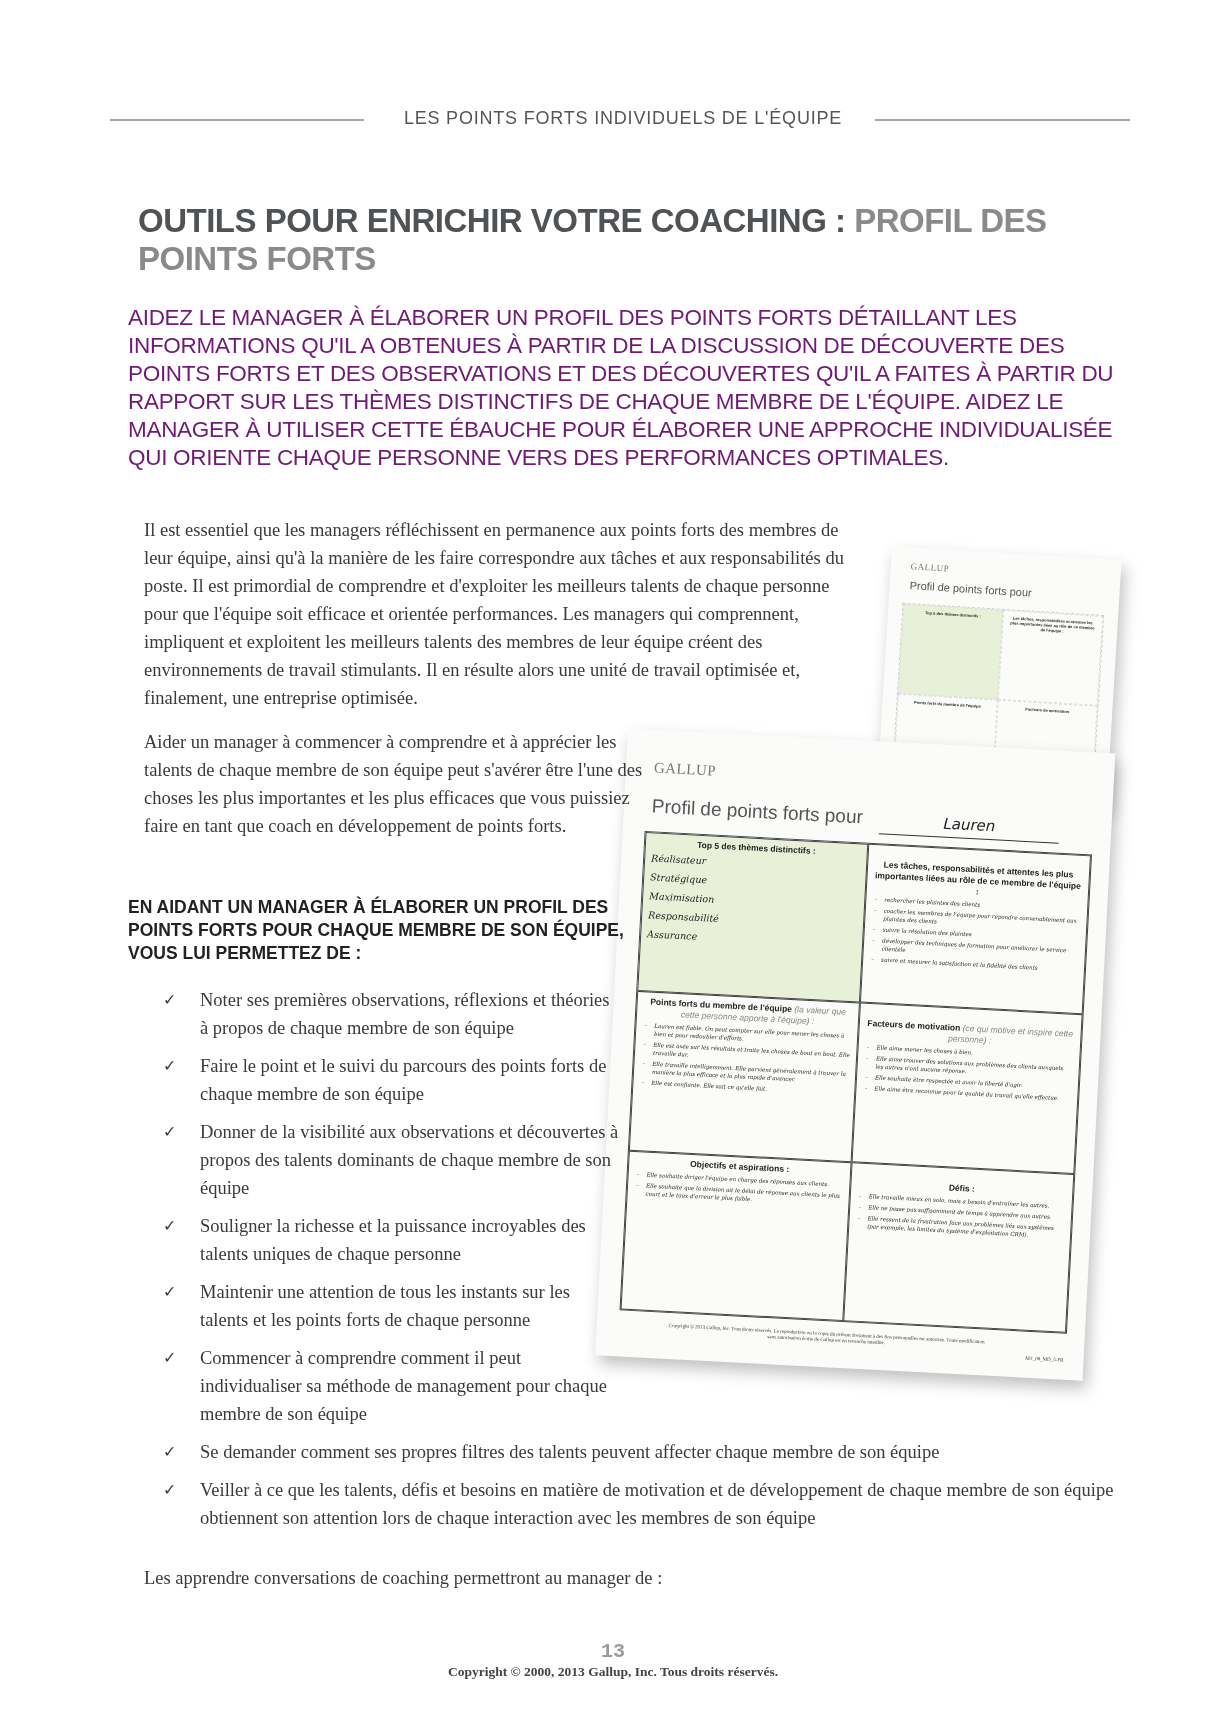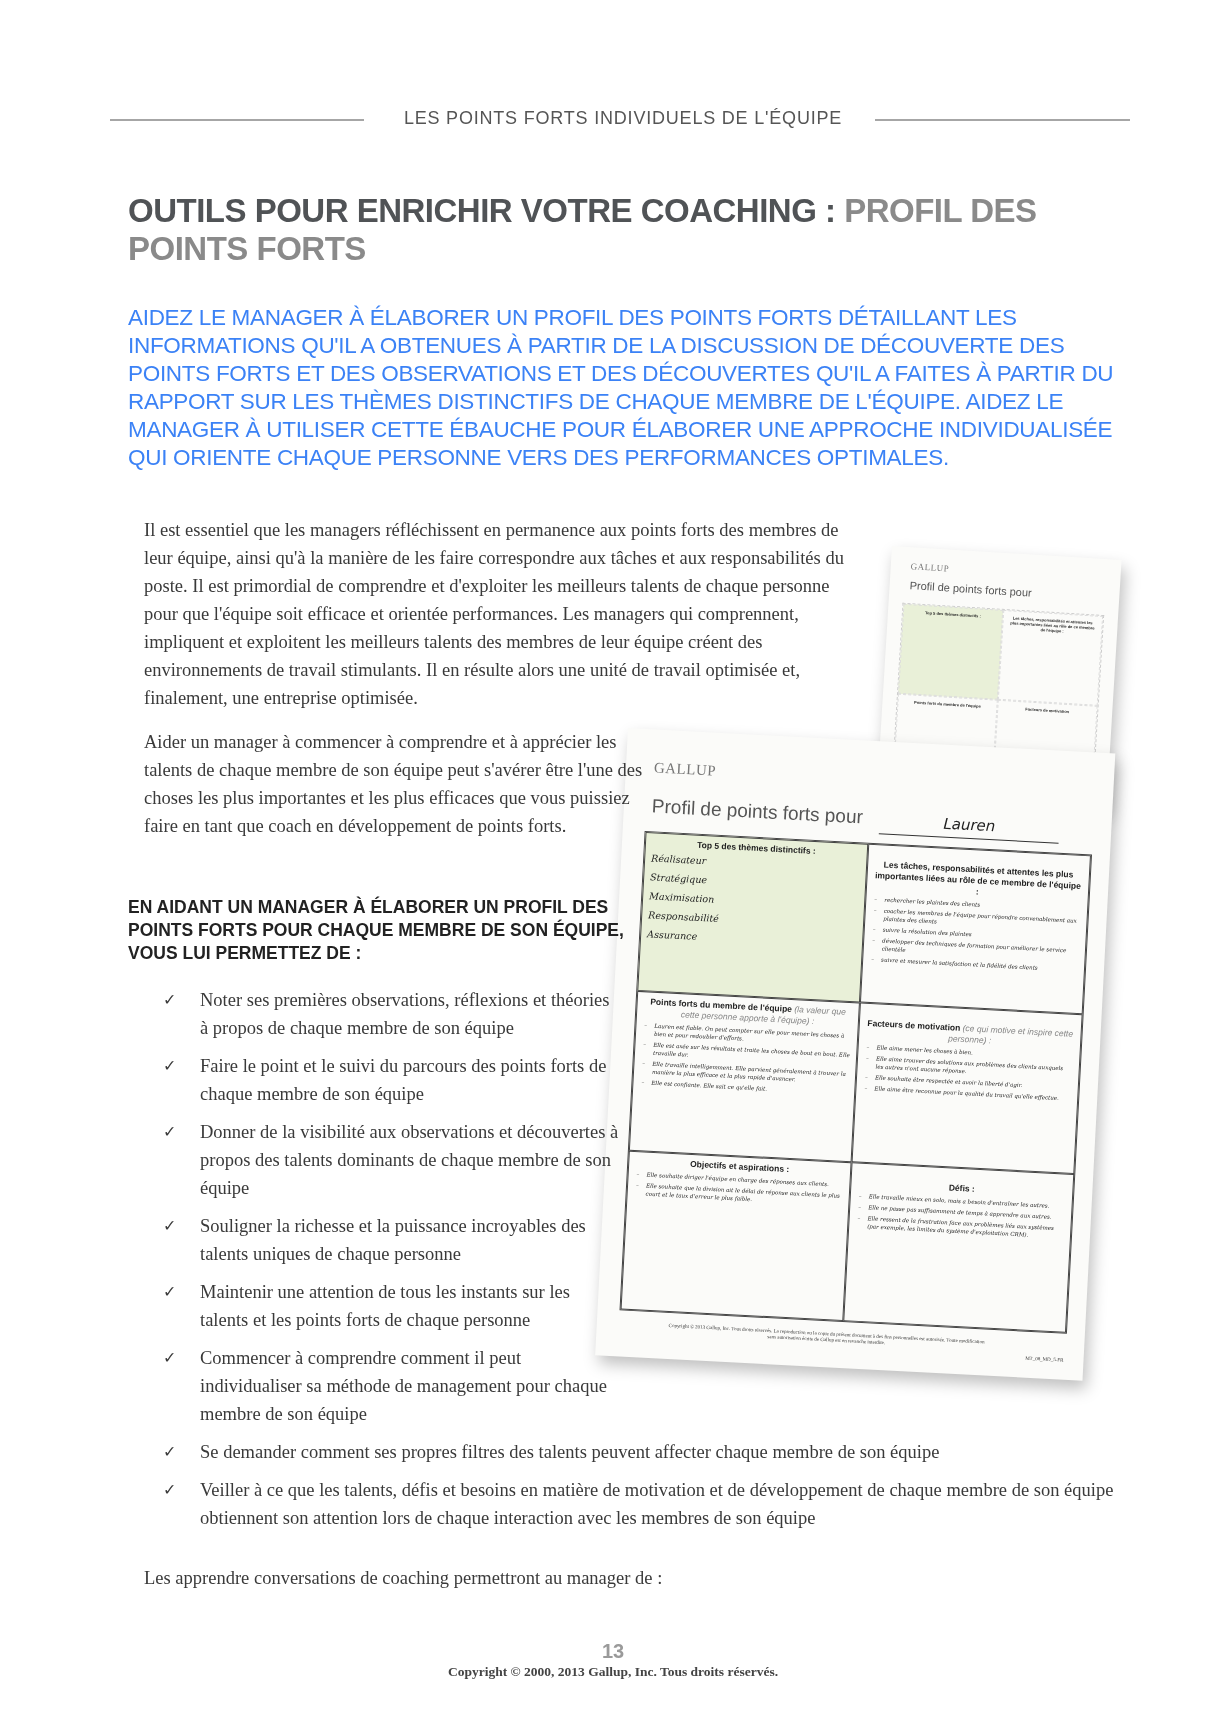--- a/index.html
+++ b/index.html
@@ -11,41 +11,41 @@
   .header-rule .line.right { left: 765px; width: 255px; }
   .header-rule .label { position: absolute; left: 268px; top: 0; width: 490px; text-align: center;
     font-family: "Liberation Sans", sans-serif; font-size: 18px; letter-spacing: 0.8px; color: #555; }
 
   .title { position: absolute; left: 128px; top: 192px; width: 980px;
     font-family: "Liberation Sans", sans-serif; font-weight: bold; font-size: 33px; line-height: 38px;
     letter-spacing: -0.5px; color: #505356; }
   .title .accent { color: #8a8a8a; }
 
   .intro { position: absolute; left: 128px; top: 304px; width: 990px;
-    font-family: "Liberation Sans", sans-serif; font-size: 22.5px; line-height: 28px; color: #3b82f6;
+    font-family: "Liberation Sans", sans-serif; font-size: 22.5px; line-height: 28px; color: #701a75;
     letter-spacing: -0.3px; text-transform: uppercase; }
 
   .serif { font-family: "Liberation Serif", serif; color: #3a3a3a; margin-left: 16px; }
   .para1 { position: absolute; left: 128px; top: 516px; width: 720px; font-size: 18.5px; line-height: 28px; }
   .para2 { position: absolute; left: 128px; top: 728px; width: 520px; font-size: 18.5px; line-height: 28px; }
 
   .subhead { position: absolute; left: 128px; top: 896px; width: 520px;
     font-family: "Liberation Sans", sans-serif; font-weight: bold; font-size: 17.5px; line-height: 23px; color: #222; }
 
   .checklist { position: absolute; left: 128px; top: 986px; width: 980px; margin: 0; padding: 0; list-style: none; }
   .checklist li { position: relative; padding-left: 72px; font-family: "Liberation Serif", serif;
     font-size: 18.5px; line-height: 28px; color: #3a3a3a; margin-bottom: 10px; }
   .checklist li .check { position: absolute; left: 35px; top: 0; font-size: 16px; }
   .checklist li.narrow { width: 420px; }
   .checklist li.wide { width: 1010px; }
 
   .closing { position: absolute; left: 128px; top: 1564px; width: 900px; font-size: 18.5px; line-height: 28px; }
 
   .page-num { position: absolute; left: 0; width: 1226px; top: 1640px; text-align: center;
-    font-family: Liberation Sans, sans-serif; font-weight: bold; font-size: 20px; color: #9a9a9a; }
+    font-family: Liberation Mono, monospace; font-weight: bold; font-size: 20px; color: #9a9a9a; }
   .copyright { position: absolute; left: 0; width: 1226px; top: 1664px; text-align: center;
     font-family: "Liberation Serif", serif; font-size: 13.5px; color: #444; font-weight: bold; }
 
   
   .sheet { position: absolute; background: #fbfbf9; box-shadow: 4px 8px 16px rgba(0,0,0,0.25); }
   .sheet.back { left: 892px; top: 546px; width: 230px; height: 250px; transform: rotate(3.5deg); transform-origin: top left; }
   .sheet.front { left: 628px; top: 728px; width: 488px; height: 628px; transform: rotate(3deg); transform-origin: top left; }
 
   .sheet .logo { font-family: "Liberation Serif", serif; color: #777; letter-spacing: 0.5px; }
   .sheet.back .logo { position: absolute; left: 20px; top: 14px; font-size: 9px; }
@@ -78,21 +78,21 @@
 </style>
 </head>
 <body>
 
 <div class="header-rule">
   <div class="line left"></div>
   <div class="label">LES POINTS FORTS INDIVIDUELS DE L'ÉQUIPE</div>
   <div class="line right"></div>
 </div>
 
-<h1 class="title" style="margin:0;">
+<h1 class="title" style="margin:10px;">
   <span>OUTILS POUR ENRICHIR VOTRE COACHING :</span>
   <span class="accent">PROFIL DES POINTS FORTS</span>
 </h1>
 
 <div class="intro">AIDEZ LE MANAGER À ÉLABORER UN PROFIL DES POINTS FORTS DÉTAILLANT LES INFORMATIONS QU'IL A OBTENUES À PARTIR DE LA DISCUSSION DE DÉCOUVERTE DES POINTS FORTS ET DES OBSERVATIONS ET DES DÉCOUVERTES QU'IL A FAITES À PARTIR DU RAPPORT SUR LES THÈMES DISTINCTIFS DE CHAQUE MEMBRE DE L'ÉQUIPE. AIDEZ LE MANAGER À UTILISER CETTE ÉBAUCHE POUR ÉLABORER UNE APPROCHE INDIVIDUALISÉE QUI ORIENTE CHAQUE PERSONNE VERS DES PERFORMANCES OPTIMALES.</div>
 
 <div class="para1 serif">Il est essentiel que les managers réfléchissent en permanence aux points forts des membres de leur équipe, ainsi qu'à la manière de les faire correspondre aux tâches et aux responsabilités du poste. Il est primordial de comprendre et d'exploiter les meilleurs talents de chaque personne pour que l'équipe soit efficace et orientée performances. Les managers qui comprennent, impliquent et exploitent les meilleurs talents des membres de leur équipe créent des environnements de travail stimulants. Il en résulte alors une unité de travail optimisée et, finalement, une entreprise optimisée.</div>
 
 <div class="sheet back">
   <div class="logo">GALLUP</div>

